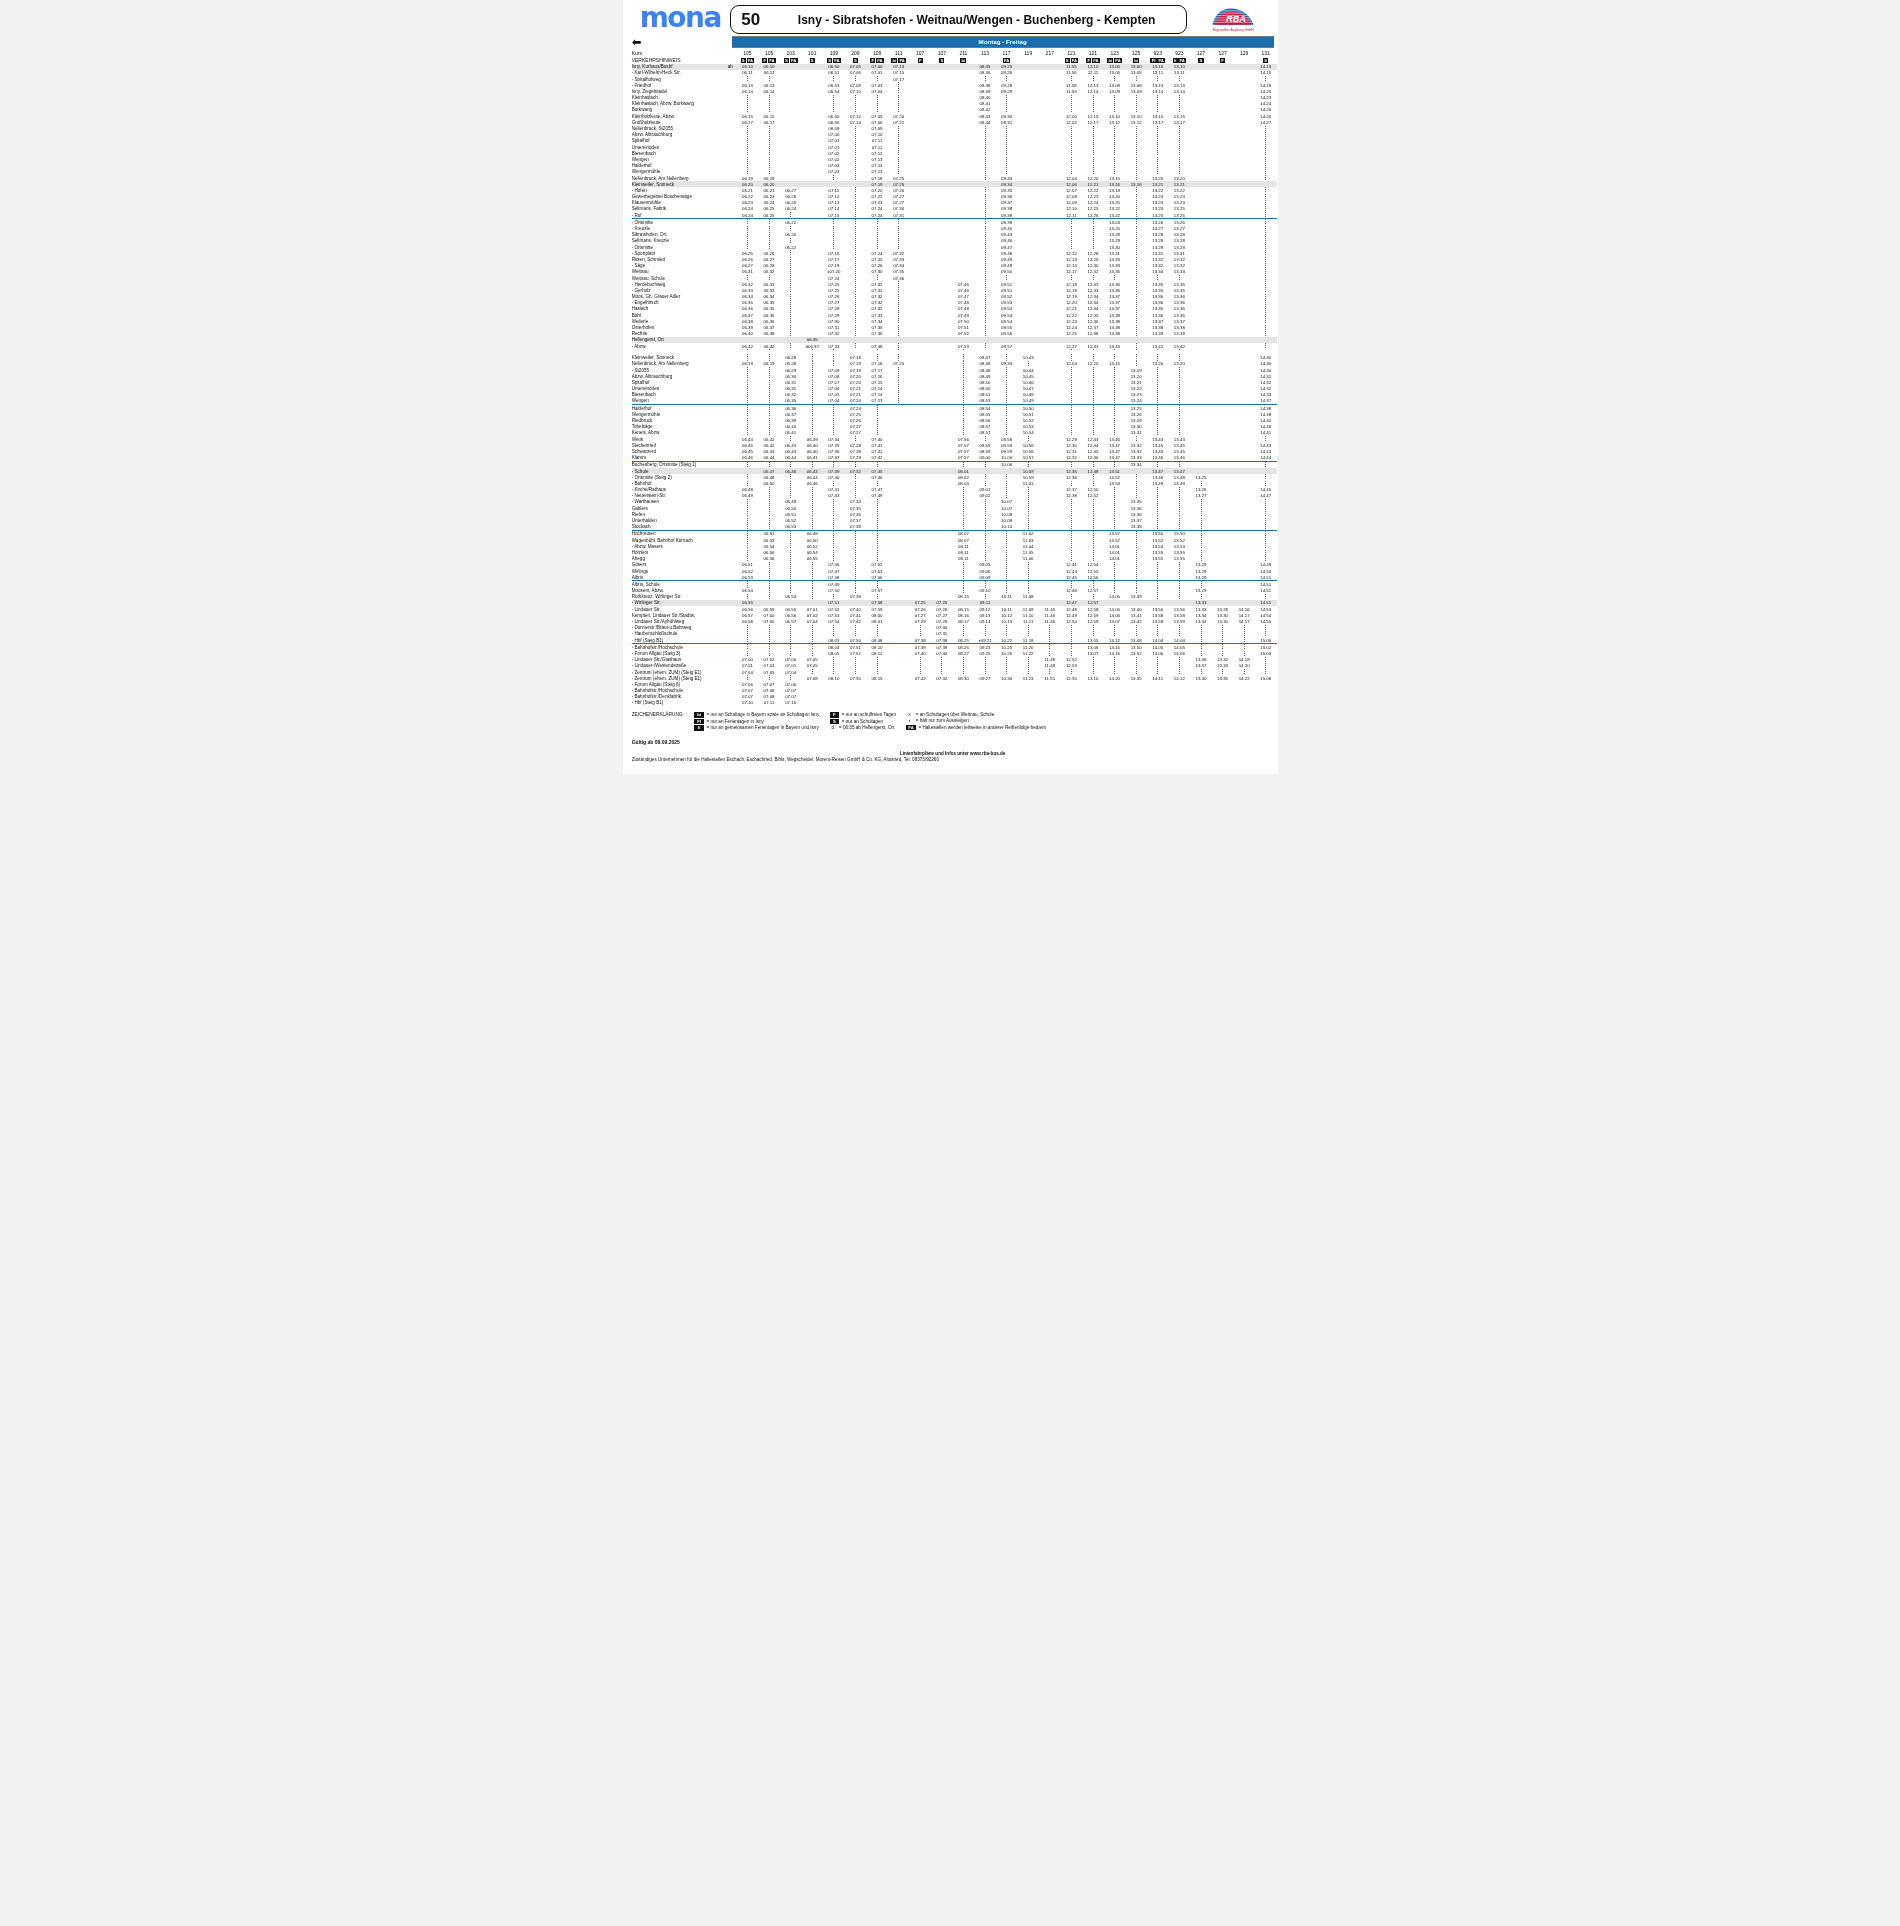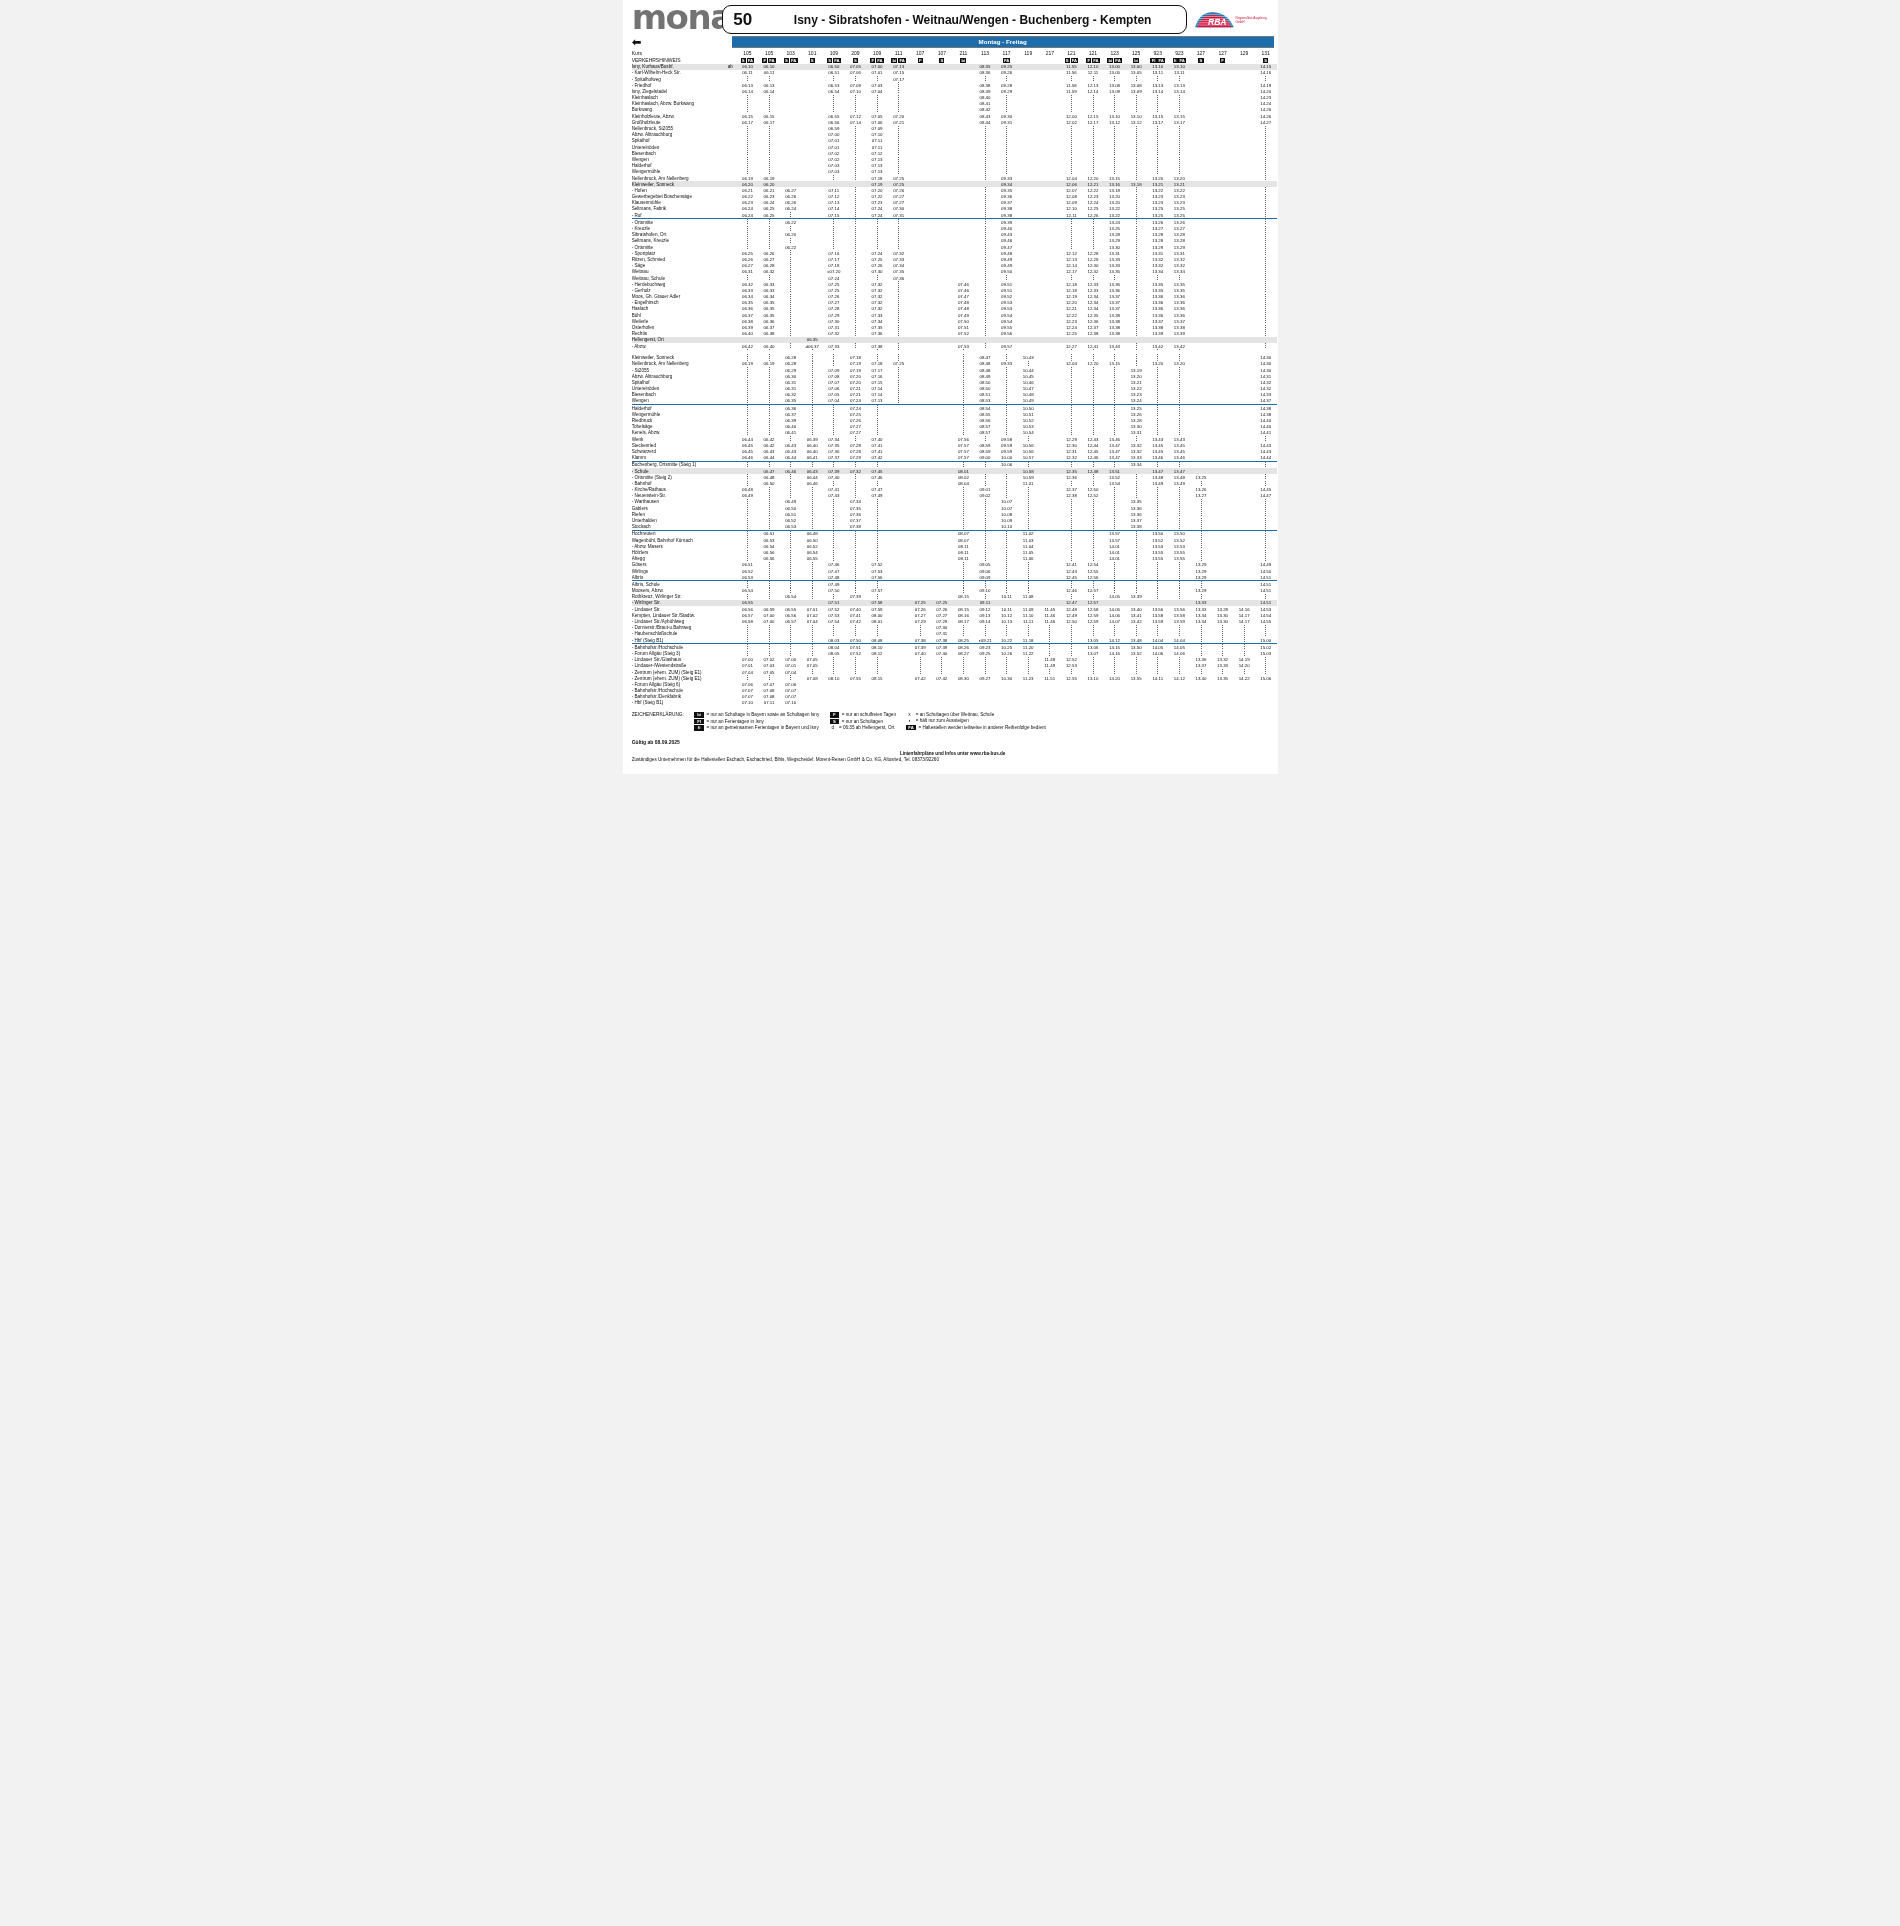--- a/index.html
+++ b/index.html
@@ -1,26 +1,26 @@
 <!DOCTYPE html>
 <html style="font-size:6.2px"><head>
 <meta charset="utf-8">
 <style>
   html,body{margin:0;padding:0;background:#f2f2f2;}
   .page{width:655px;margin:0 auto;background:#ffffff;padding:5.4px 3.9px 11.6px 9.2px;
         font-family:"Liberation Sans","DejaVu Sans",sans-serif;color:#111;box-sizing:border-box;}
   
   .topbar{display:flex;align-items:stretch;gap:5.4px;height:28.5px;}
-  .monalogo{color:#737373;font-weight:bold;font-size:34px;line-height:25.4px;
-            letter-spacing:-1.5px;font-family:"DejaVu Sans",sans-serif;width:85px;flex:0 0 auto;}
+  .monalogo{color:#3b82f6;font-weight:bold;font-size:28px;line-height:25.4px;
+            letter-spacing:-1.5px;font-family:"DejaVu Sans",sans-serif;width:85px;flex:0 0 auto;margin-left:8px;}
   .routetitle{flex:1;border:1.5px solid #111;border-radius:9px;display:flex;align-items:center;
               padding:0 3.1px;background:#fff;}
   .routenum{font-size:17px;font-weight:bold;padding:0 10px 0 7px;}
   .linetitle{flex:1;text-align:center;font-size:12px;font-weight:bold;}
-  .rbabox{flex:0 0 81px;display:flex;flex-direction:row;align-items:center;justify-content:center;}
+  .rbabox{flex:0 0 81px;display:flex;flex-direction:column;align-items:center;justify-content:center;}
   .rbacaption{color:#d2153f;font-size:3.1px;margin-top:0.4px;}
   
   .bandrow{display:flex;align-items:center;margin-top:2.3px;}
   .backarrow{width:100px;font-size:11.6px;font-weight:bold;line-height:7.7px;}
   .dayband{flex:1;background:#1b6dab;color:#fff;font-weight:bold;font-size:6.2px;
            text-align:center;padding:1.2px 0;border-top:0.8px solid #777;border-bottom:0.8px solid #777;}
   
   table{border-collapse:collapse;table-layout:fixed;margin-top:1.5px;width:644px;}
   col.namecol{width:105px;}
   col.tcol{width:21.6px;}

